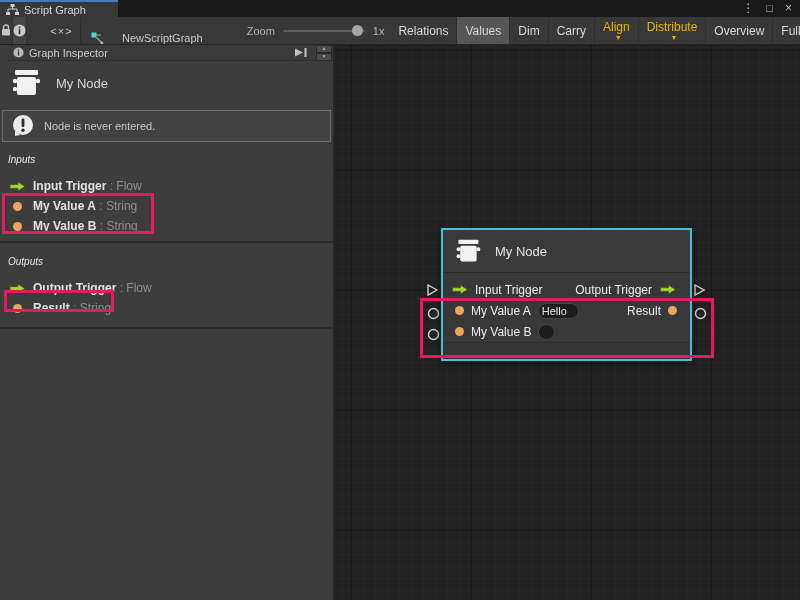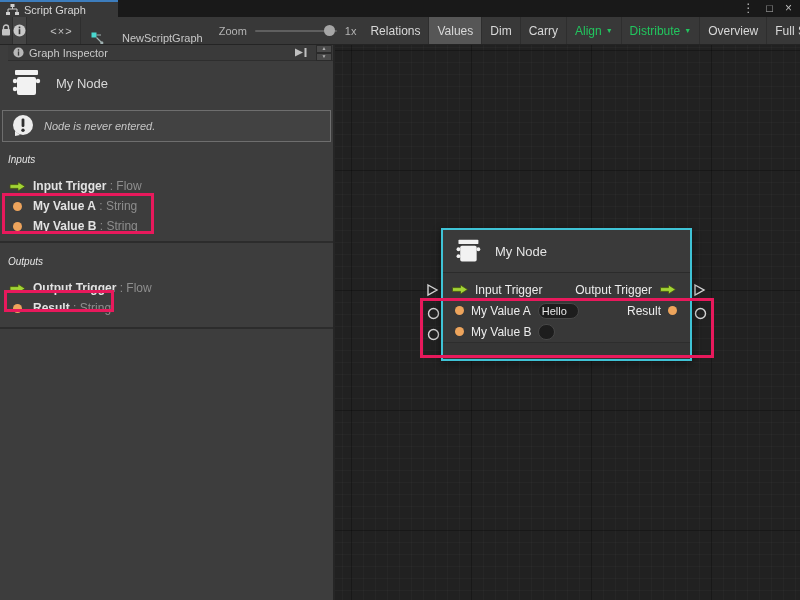--- a/index.html
+++ b/index.html
@@ -17,45 +17,45 @@
   .win-btn.square { font-size:11px; }
 
   
   .toolbar { position:absolute; left:0; top:17px; width:800px; height:28px; background:#383838;
              border-bottom:1px solid #242424; display:flex; align-items:stretch; overflow:hidden; }
   .tb-btn { display:flex; align-items:center; justify-content:center; padding:0 8px;
             border-right:1px solid #2e2e2e; font-size:12px; color:#d8d8d8; white-space:nowrap; }
   .tb-btn.icon-btn { width:30px; padding:0; }
   .tb-btn.pressed { background:#454545; }
   .tb-btn.active { background:#565656; }
-  .tb-btn.disabled { color:#22c55e; }
+  .tb-btn.disabled { color:#eab308;flex-direction:column; }
   .tb-spacer { width:14px; border-right:none; }
   .graph-ref { display:flex; align-items:center; gap:18px; padding:13px 10px; font-size:11px; color:#c8c8c8;margin-top:8px; }
-  .zoom-group { display:flex; align-items:center; gap:8px; padding:0 6px; }
+  .zoom-group { display:flex; align-items:center; gap:8px; padding:0 6px;margin-left:28px; }
   .zoom-label, .zoom-val { font-size:11px; color:#b4b4b4; }
   .zoom-track { position:relative; width:82px; height:2px; background:#5f5f5f; border-radius:1px; }
   .zoom-knob { position:absolute; right:2px; top:-5px; width:11px; height:11px; border-radius:50%;
                background:#a6a6a6; }
   .tb-right { display:flex; margin-left:auto; }
   .dd-arrow { font-size:7px; margin-left:4px; color:inherit; }
 
   
   .inspector { position:absolute; left:0; top:45px; width:335px; height:555px; background:#3d3d3d;
                border-right:2px solid #262626; }
   .insp-header { height:16px; background:#3a3a3a; border-bottom:1px solid #2e2e2e;
                  display:flex; align-items:center; gap:5px; padding-left:5px;margin-left:8px; }
   .insp-title { font-size:11px; color:#c9c9c9; flex:1 1 auto; }
   .collapse-btn { display:flex; align-items:center; margin-right:3px; }
   .spinner { display:flex; flex-direction:column; width:16px; margin-right:1px; }
   .spin-btn { height:8px; background:#4a4a4a; border:1px solid #2a2a2a; font-size:5px; color:#b0b0b0;
               display:flex; align-items:center; justify-content:center; line-height:1; }
   .node-title-row { height:44px; display:flex; align-items:center; gap:14px; padding-left:10px; }
   .node-title-text { font-size:13px; color:#d8d8d8; }
   .warning-box { margin:5px 2px 0 2px; height:32px; background:#424242; border:1px solid #6e6e6e;
-                 display:flex; align-items:center; gap:9px; padding-left:8px;font-style:italic; }
+                 display:flex; align-items:center; gap:9px; padding-left:8px; }
   .warning-text { font-size:11px; color:#c6c6c6; }
   .section-heading { margin:12px 0 0 8px; height:16px; font-size:10px; color:#e5e5e5;font-style:italic; }
   .section-heading.outputs { margin-top:13px; }
   .port-list { margin-top:6px; }
   .port-row { height:20px; display:flex; align-items:center; padding-left:8px; }
   .port-row .picon { width:18px; display:flex; justify-content:center; margin-right:7px; }
   .pname { font-size:12px; font-weight:bold; color:#e2e2e2; white-space:pre; }
   .psep, .ptype { font-size:12px; color:#8e8e8e; white-space:pre; }
   .divider { height:2px; background:#2c2c2c; margin-top:5px; }
   .divider.second { margin-top:9px; }

